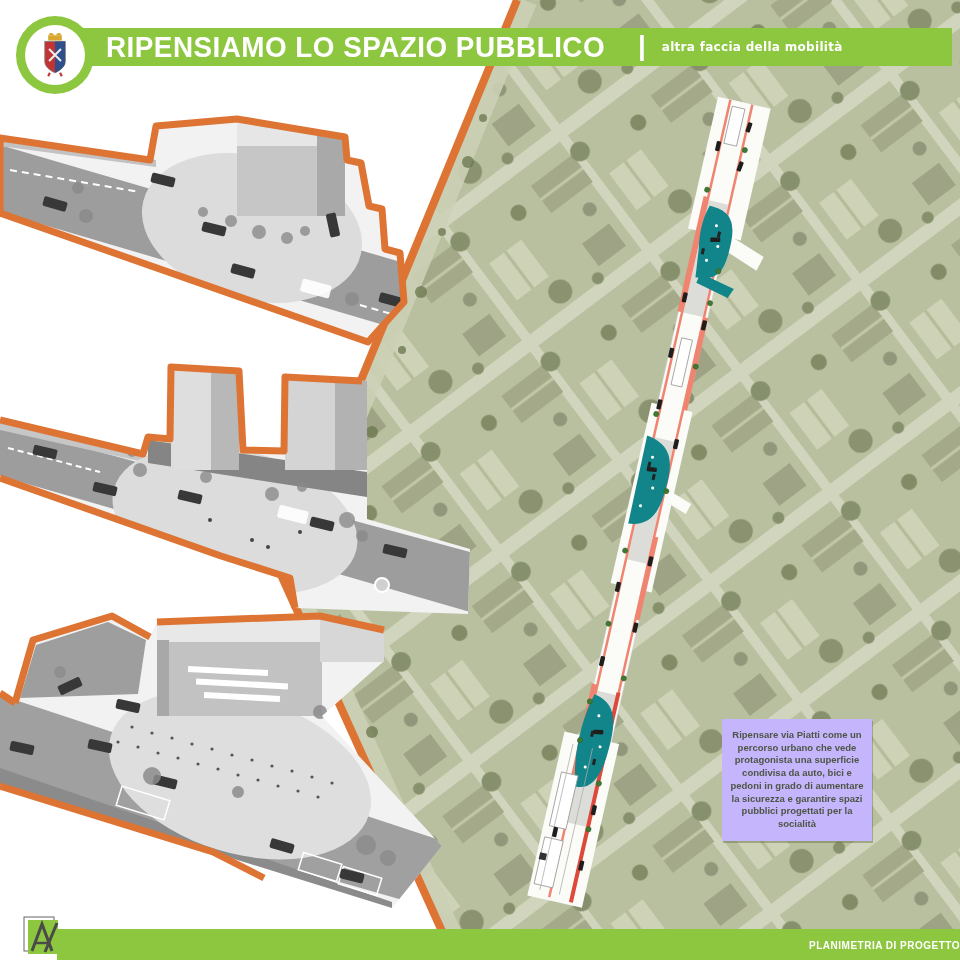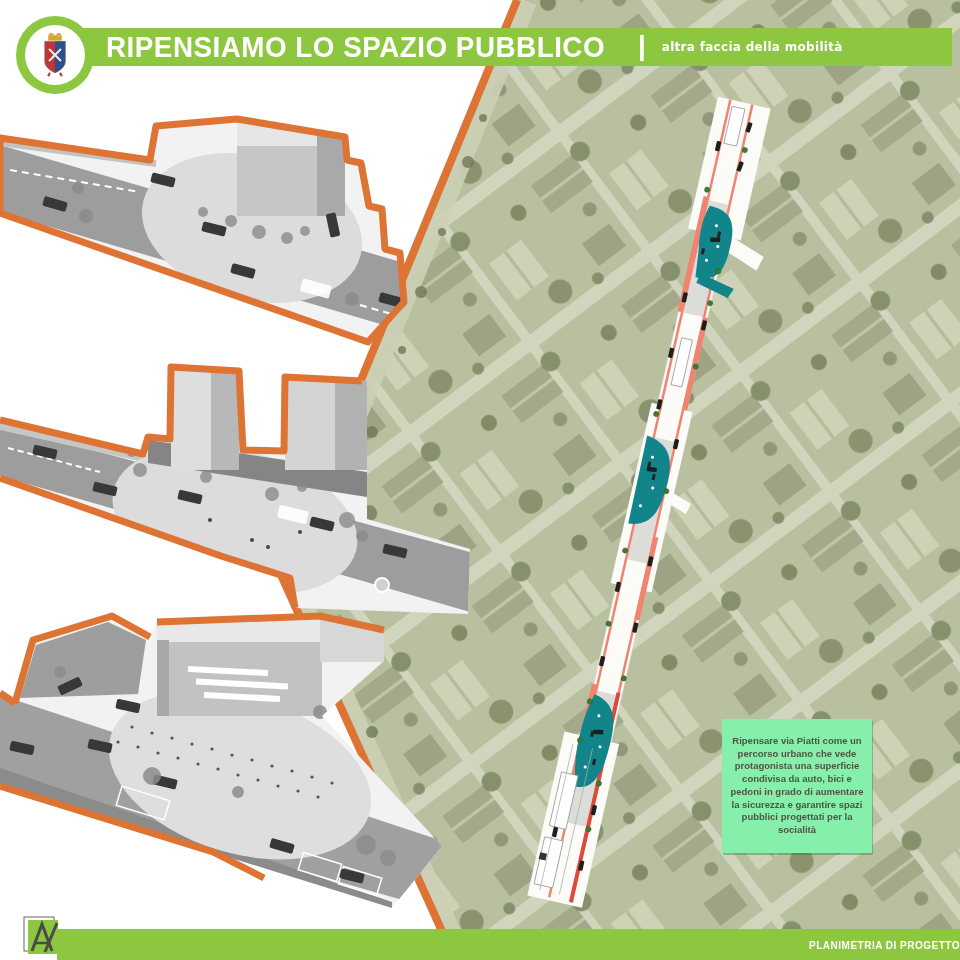--- a/index.html
+++ b/index.html
@@ -14,23 +14,23 @@
          transform:scaleX(.96);transform-origin:left center;}
   .divider{color:#ffffff;font-size:28px;font-weight:bold;margin:0 16px 2px 12px;}
   .subtitle{color:#ffffff;font-size:12px;font-weight:600;letter-spacing:.3px;white-space:nowrap;
             font-family:"DejaVu Sans",sans-serif;}
   .logo-badge{position:absolute;left:16px;top:16px;width:78px;height:78px;border-radius:50%;
               background:#8dc63f;z-index:6;display:flex;align-items:center;justify-content:center;}
   .logo-inner{width:60px;height:60px;border-radius:50%;background:#ffffff;
               display:flex;align-items:center;justify-content:center;}
 
   
-  .note{position:absolute;left:722px;top:719px;width:150px;background:#86efac;color:#4e5544;
+  .note{position:absolute;left:722px;top:719px;width:150px;background:#c4b5fd;color:#4e5544;
         font-size:9.5px;line-height:1.34;font-weight:bold;text-align:center;
-        padding:16px 8px;box-sizing:border-box;z-index:4;box-shadow:1px 2px 0 rgba(70,90,30,.35);}
+        padding:10px 8px;box-sizing:border-box;z-index:4;box-shadow:1px 2px 0 rgba(70,90,30,.35);}
 
   
   .footer-bar{position:absolute;left:57px;right:0;top:929px;height:33px;background:#8dc63f;z-index:5;
               display:flex;justify-content:flex-end;align-items:center;box-sizing:border-box;}
   .footer-label{color:#ffffff;font-size:10px;font-weight:bold;letter-spacing:.5px;line-height:15px;}
   .av-logo{position:absolute;left:20px;top:911px;width:44px;height:46px;z-index:6;}
 </style>
 </head>
 <body>
 

